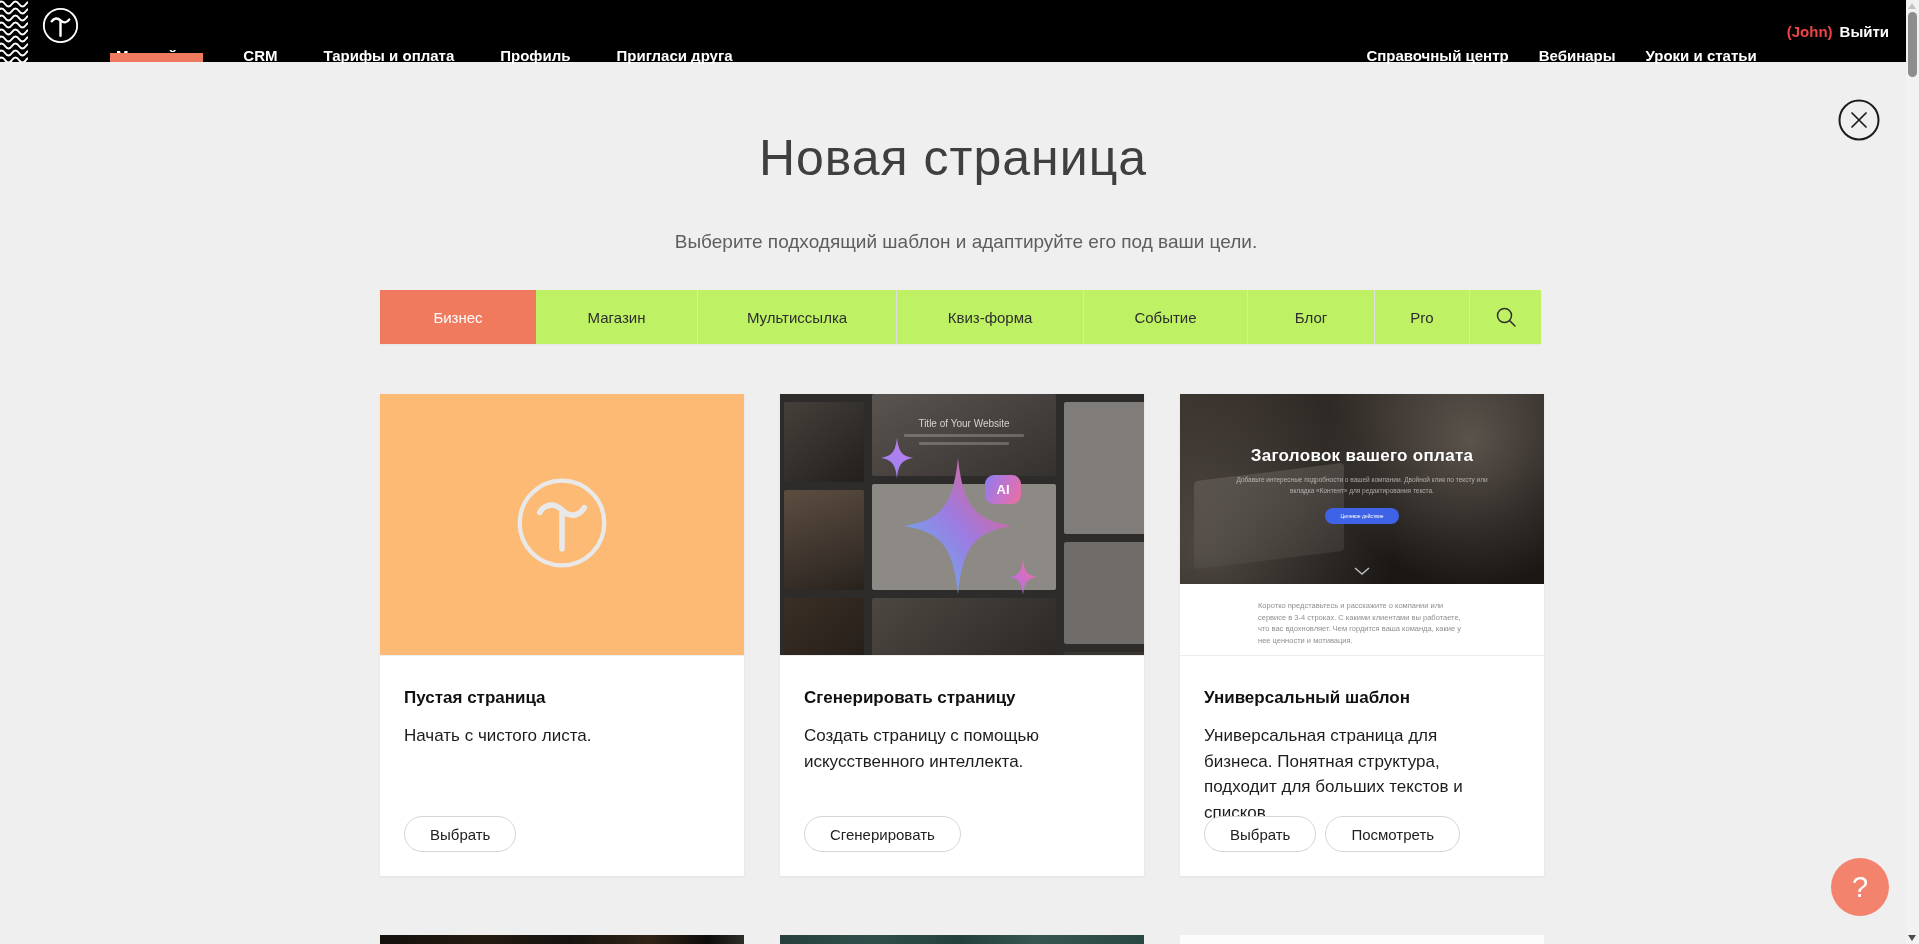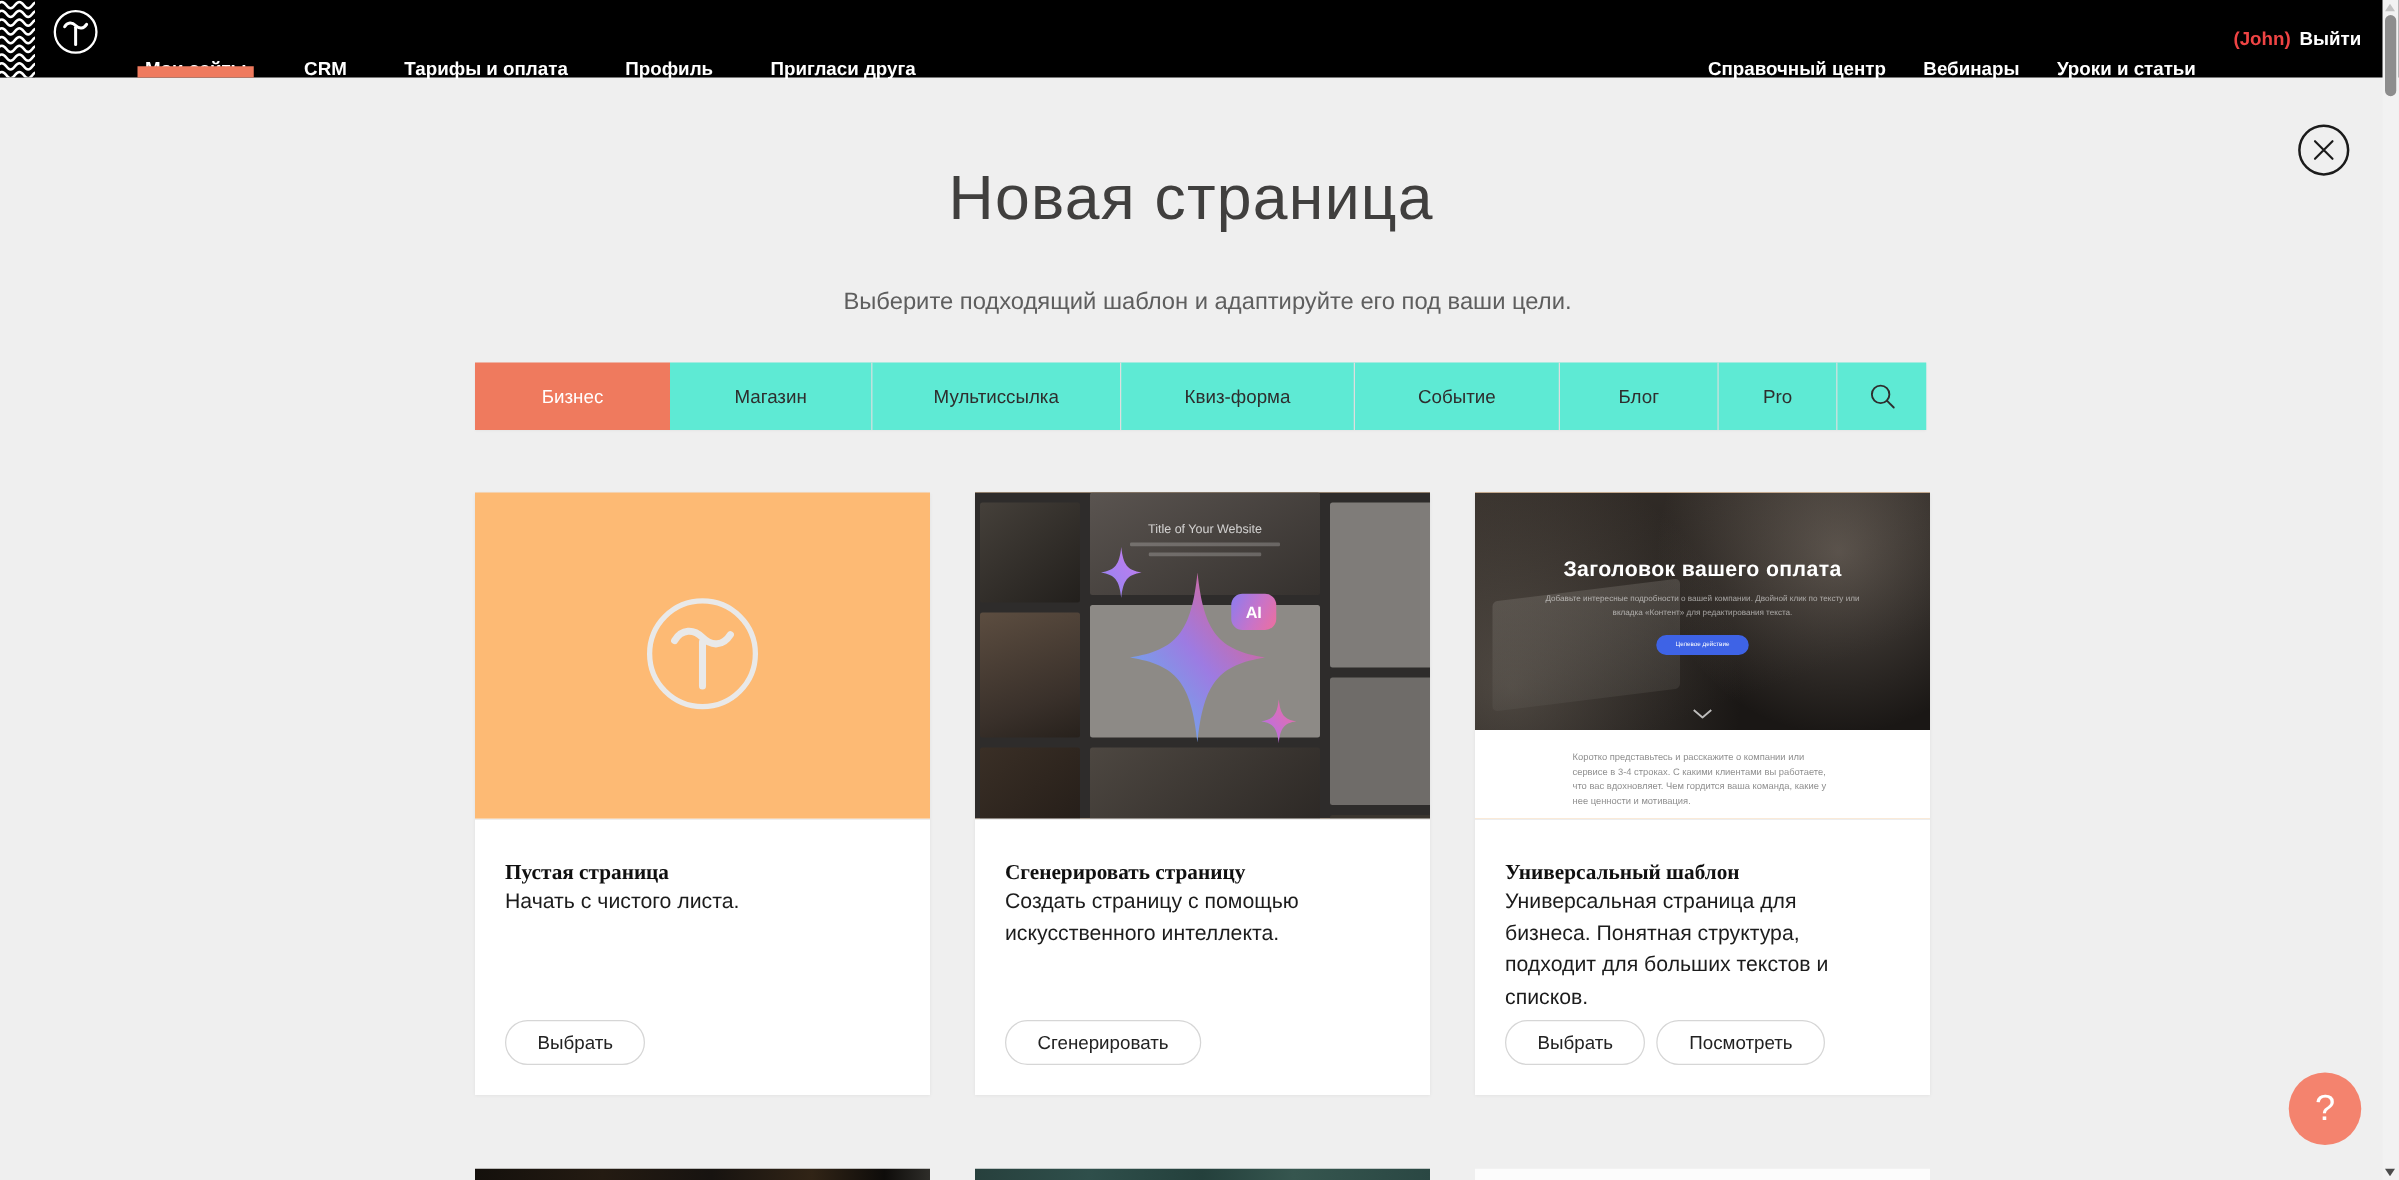--- a/index.html
+++ b/index.html
@@ -27,33 +27,33 @@
 
   
   .close-btn { position:absolute; left:1838px; top:99px; width:42px; height:42px; cursor:pointer; }
 
   
   .page-title { position:absolute; top:129px; left:0; width:1906px; text-align:center; font-size:50px; font-weight:300; letter-spacing:1px; color:#403f3e; }
   .page-subtitle { position:absolute; top:231px; left:0; width:1906px; text-align:center; font-size:19px; font-weight:300; color:#5e5e5e;padding-left:26px; }
 
   
   .tabs { position:absolute; left:380px; top:290px; width:1161px; height:54px; display:flex; box-shadow:0 1px 2px rgba(0,0,0,0.05); }
-  .tab { display:flex; align-items:center; justify-content:center; background:#5eead4; border-right:1px solid #dedede; font-size:15px; color:#2e2e2e; cursor:pointer; }
+  .tab { display:flex; align-items:center; justify-content:center; background:#bef264; border-right:1px solid #dedede; font-size:15px; color:#2e2e2e; cursor:pointer; }
   .tab:last-child { border-right:none; }
   .tab.active { background:#ef7a5e; color:#fff; border-right:none; }
   .tab.t1{width:156px}.tab.t2{width:162px}.tab.t3{width:199px}.tab.t4{width:187px}
   .tab.t5{width:164px}.tab.t6{width:127px}.tab.t7{width:95px}.tab.t8{flex:1}
 
   
   .card { position:absolute; top:394px; width:364px; height:482px; background:#fdba74; box-shadow:0 1px 3px rgba(0,0,0,0.06);padding-left:36px; }
   .card.c1{left:380px}.card.c2{left:780px}.card.c3{left:1180px}
   .card-preview { position:absolute; left:0; top:0; width:100%; height:261px; overflow:hidden; cursor:pointer; }
   .card-info { position:absolute; left:0; top:261px; right:0; bottom:0; border-top:1px solid #ededed; padding:32px 24px 0; background:#fff; }
-  .card-title { font-size:17px; font-weight:bold; color:#101010;font-family:Liberation Serif, serif; }
-  .card-desc { font-size:17px; line-height:1.5; color:#1c1c1c; max-width:305px; }
+  .card-title { font-size:17px; font-weight:bold; color:#101010; }
+  .card-desc { margin-top:15px; font-size:17px; line-height:1.5; color:#1c1c1c; max-width:305px; }
   .card-buttons { position:absolute; left:24px; bottom:24px; display:flex; gap:9px; }
   .pill-btn { height:36px; padding:0 25px; display:flex; align-items:center; background:#fff; border:1px solid #d6d6d6; border-radius:18px; font-size:15px; color:#222; cursor:pointer; white-space:nowrap; font-family:"Liberation Sans",sans-serif; }
 
   
   .ghost-logo { position:absolute; left:50%; top:129px; transform:translate(-50%,-50%); }
 
   
   .ai-preview { background:#2e2c2b; }
   .thumb { position:absolute; border-radius:2px; }
   .tl1 { left:4px;  top:8px;   width:80px;  height:80px;  background:linear-gradient(140deg,#45403a,#221f1c); }

